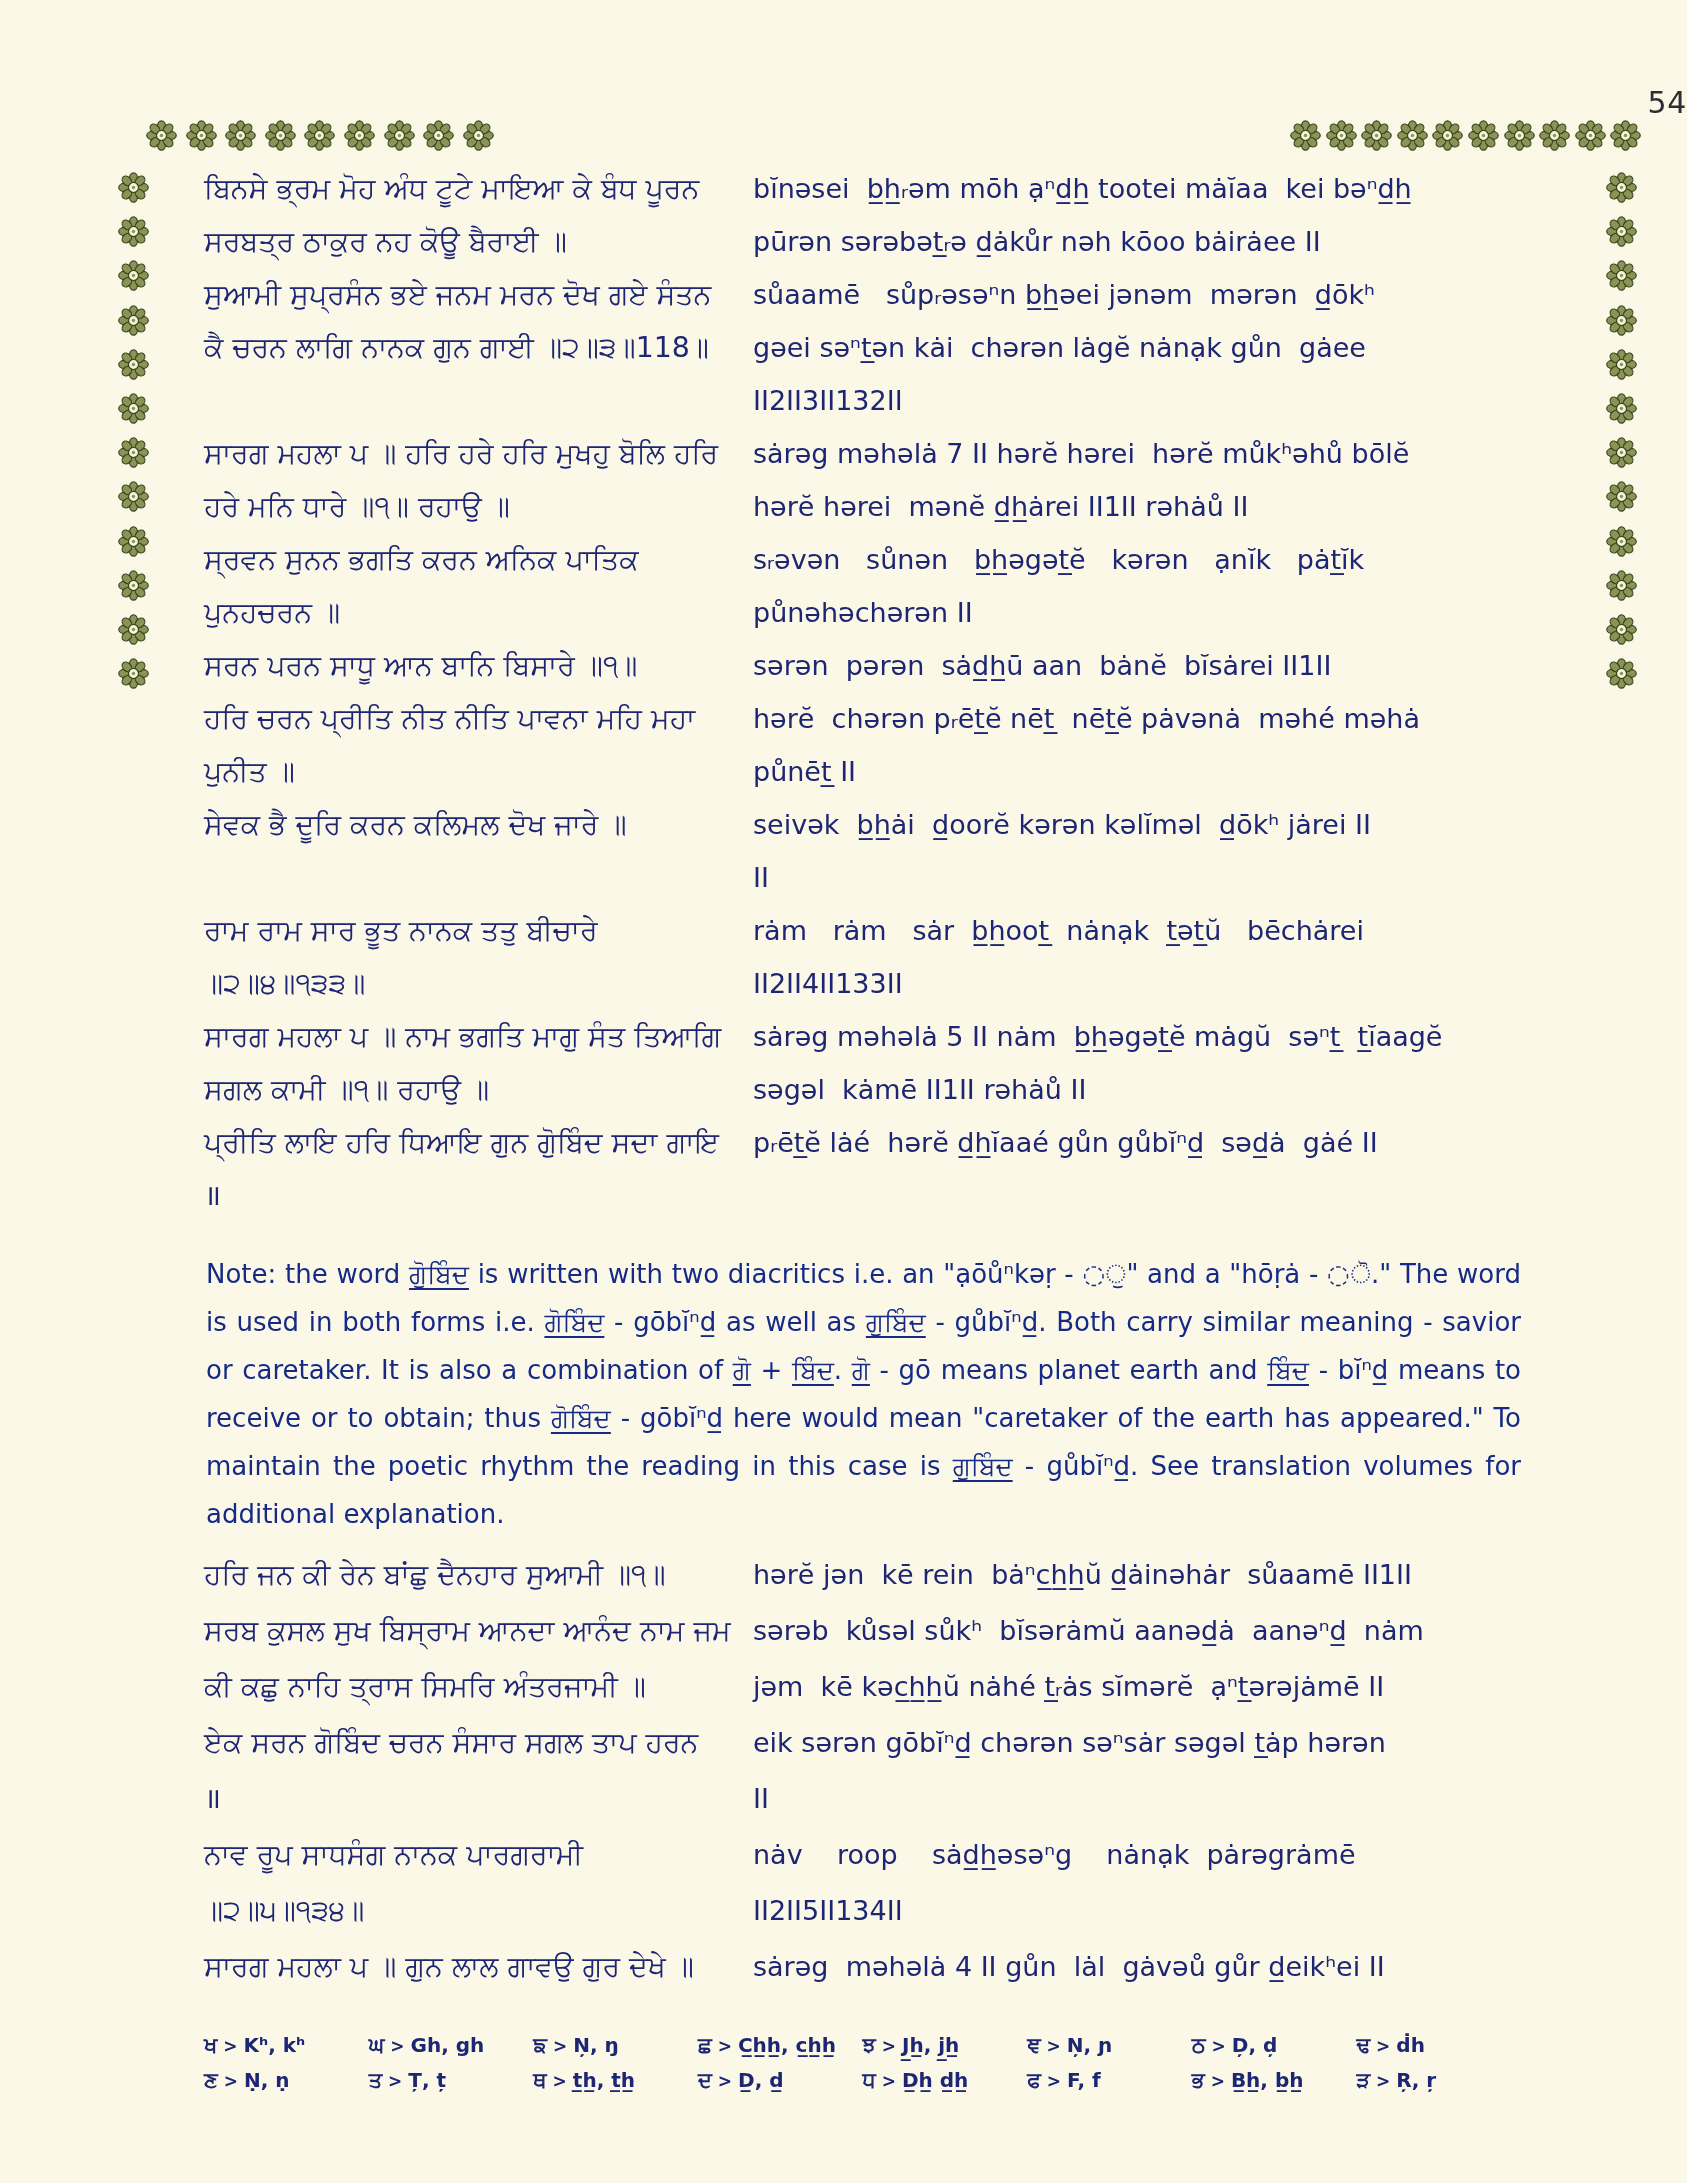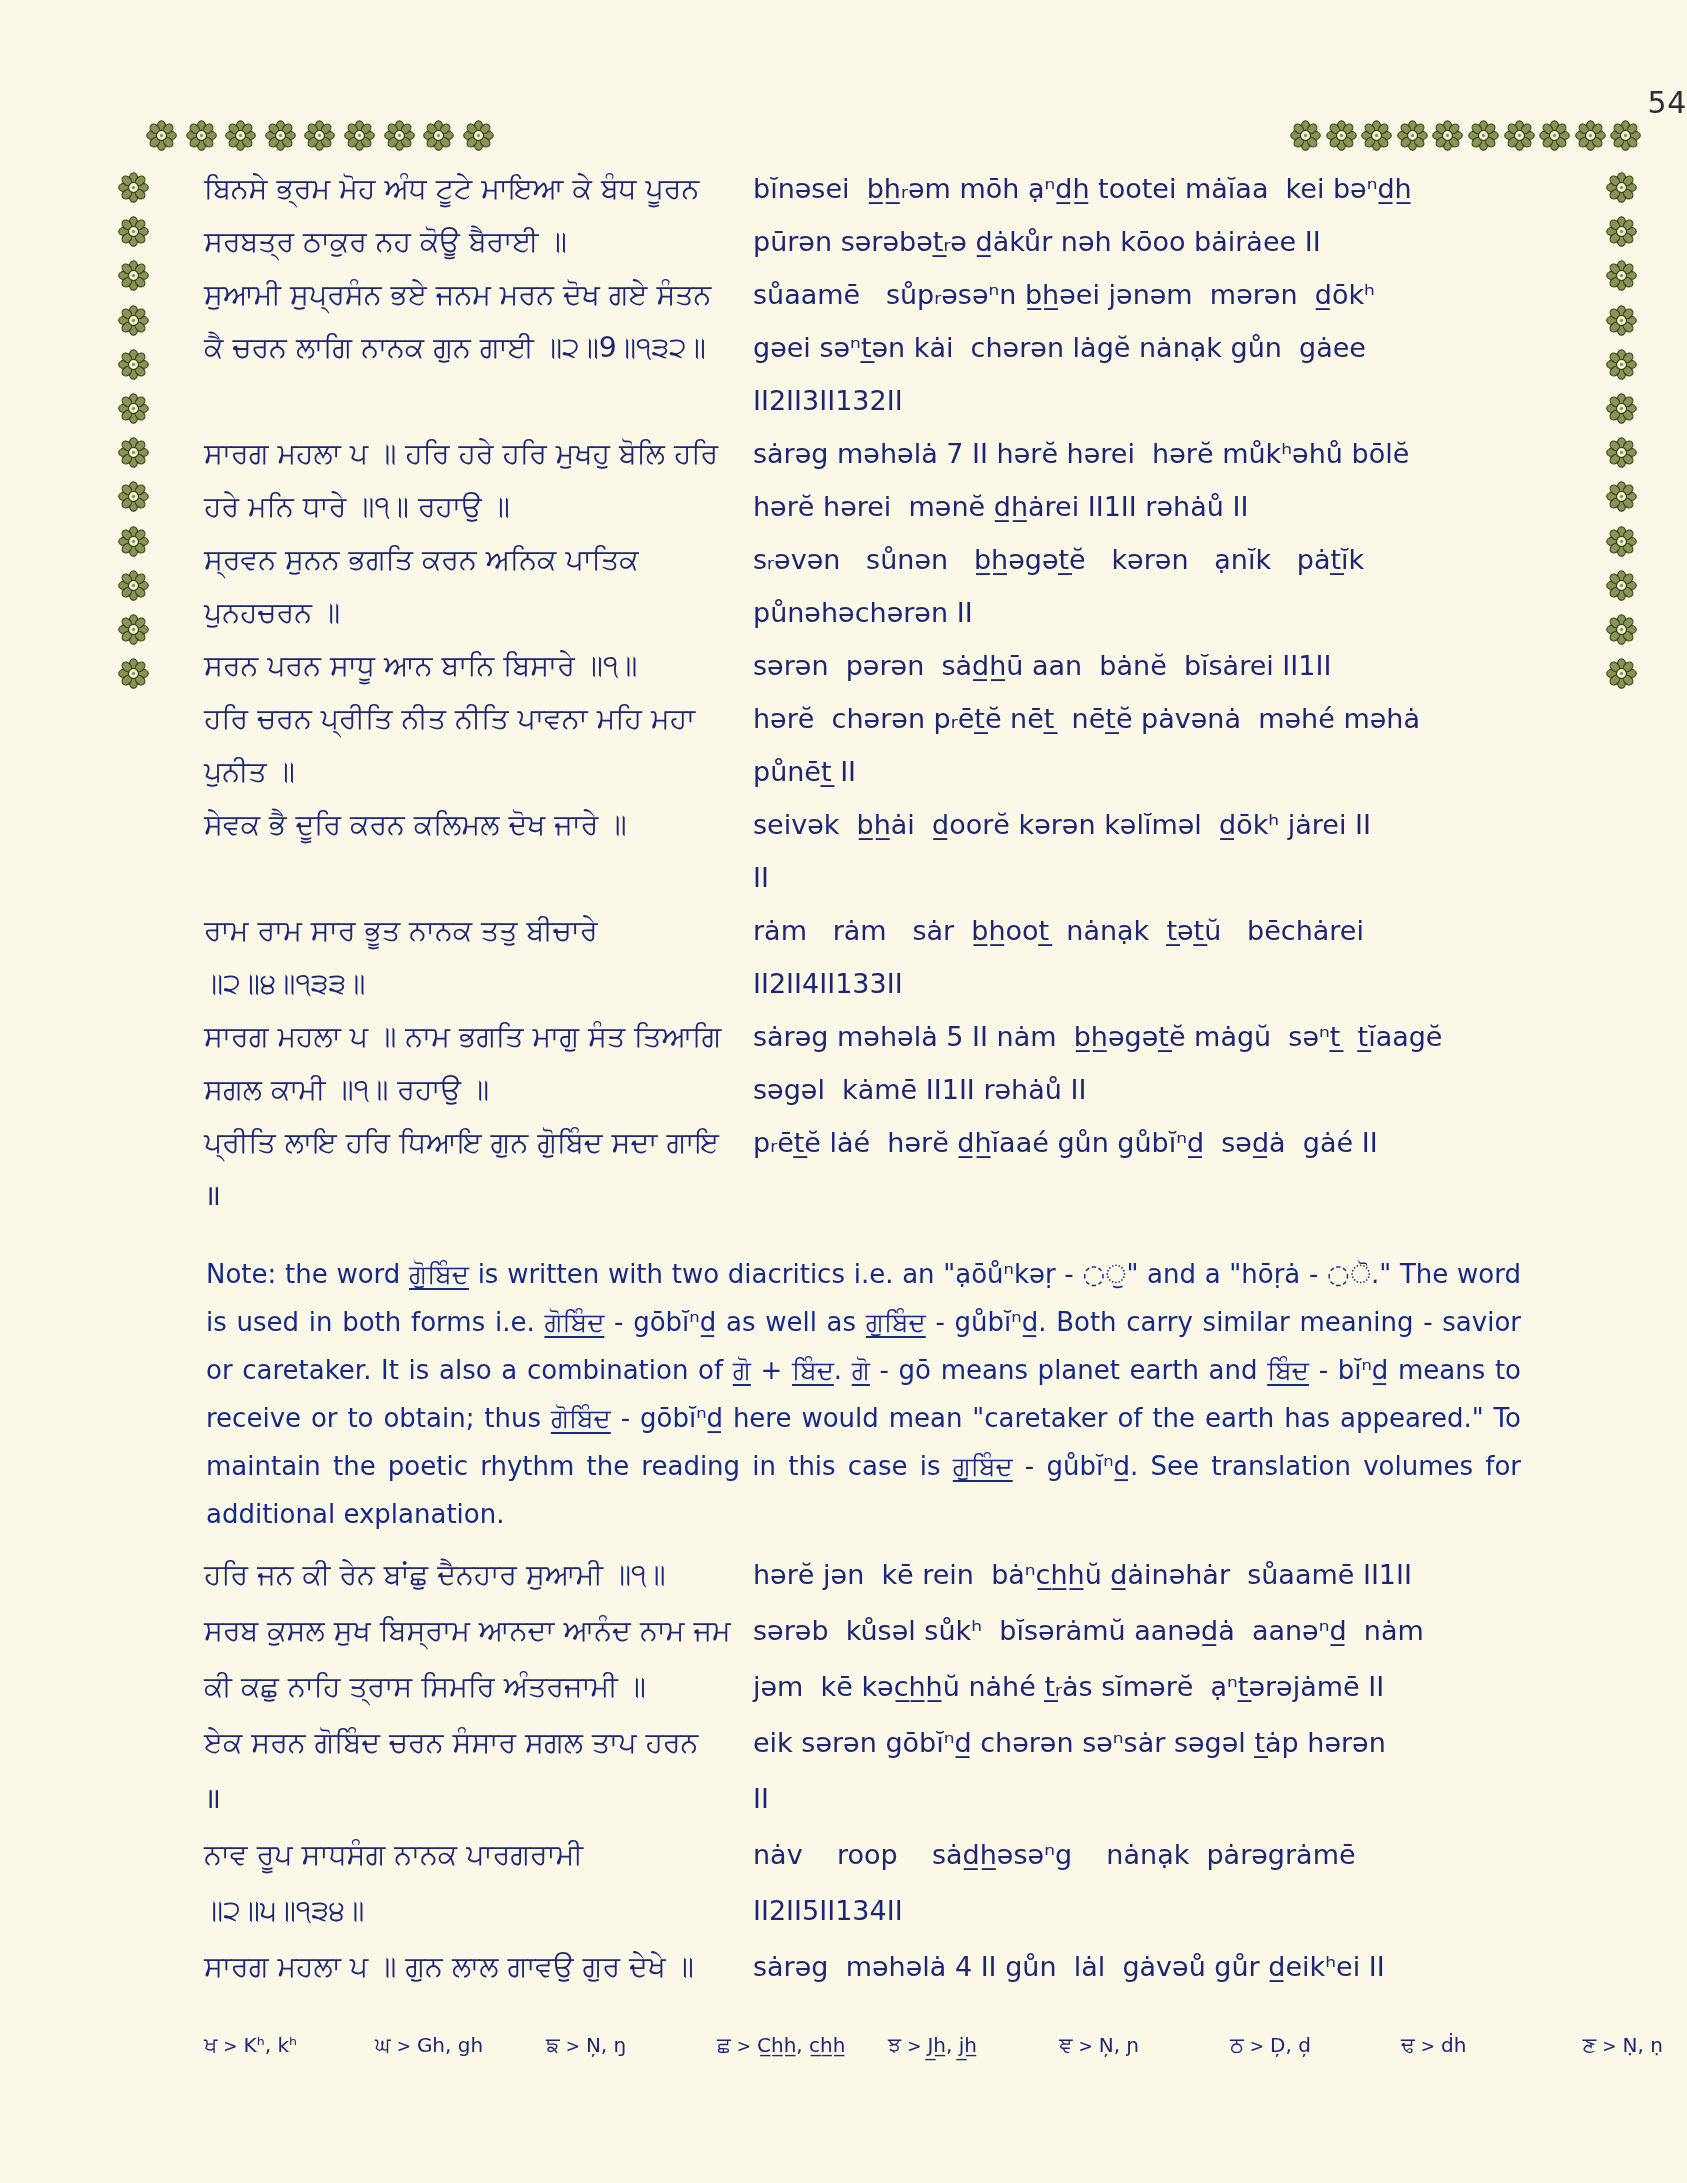--- a/index.html
+++ b/index.html
@@ -28,21 +28,21 @@
   .vrow{display:flex;align-items:flex-start;}
   #rows-top .vrow{min-height:53px;}
   #rows-bottom .vrow{min-height:56px;justify-content:flex-end;}
   .gur{flex:0 0 549px;font-size:28.4px;line-height:1.15;color:#1d2673;}
   .rom{flex:1;font-size:27px;line-height:1.15;color:#1d2673;white-space:pre-wrap;}
   .note{
     font-size:26px;line-height:1.85;text-align:justify;
     color:#152a86;margin:17px 0 20px 2px;
   }
   .note .gm{text-decoration:underline;text-underline-offset:4.6px;text-decoration-thickness:1.7px;}
-  .legend{margin-top:26.5px;display:flex;flex-direction:row;gap:10.6px;}
+  .legend{margin-top:26.5px;display:flex;flex-direction:column;gap:10.6px;font-weight:bold;}
   .legend-row{display:flex;justify-content:center;}
   .legend-entry{width:171px;font-size:20px;white-space:nowrap;color:#1d2673;}
   .lg-g{font-size:21px;}
   .lg-sep{padding:0 6px;font-size:17px;}
 </style>
 </head>
 <body>
 
 <svg width="0" height="0" style="position:absolute" aria-hidden="true">
   <defs>
@@ -211,21 +211,21 @@
       </div>
       <div class="vrow">
         <span class="gur">ਸਰਬਤ੍ਰ ਠਾਕੁਰ ਨਹ ਕੋਊ ਬੈਰਾਈ ॥</span>
         <span class="rom">pūrən sərəbət̲ᵣə d̲ȧkůr nəh kōoo bȧirȧee II</span>
       </div>
       <div class="vrow">
         <span class="gur">ਸੁਆਮੀ ਸੁਪ੍ਰਸੰਨ ਭਏ ਜਨਮ ਮਰਨ ਦੋਖ ਗਏ ਸੰਤਨ</span>
         <span class="rom">sůaamē   sůpᵣəsəⁿn b̲h̲əei jənəm  mərən  d̲ōkʰ</span>
       </div>
       <div class="vrow">
-        <span class="gur">ਕੈ ਚਰਨ ਲਾਗਿ ਨਾਨਕ ਗੁਨ ਗਾਈ ॥੨॥9॥੧੩੨॥</span>
+        <span class="gur">ਕੈ ਚਰਨ ਲਾਗਿ ਨਾਨਕ ਗੁਨ ਗਾਈ ॥੨॥੩॥118॥</span>
         <span class="rom">gəei səⁿt̲ən kȧi  chərən lȧgĕ nȧnạk gůn  gȧee</span>
       </div>
       <div class="vrow">
         <span class="gur"></span>
         <span class="rom">II2II3II132II</span>
       </div>
       <div class="vrow">
         <span class="gur">ਸਾਰਗ ਮਹਲਾ ਪ ॥ ਹਰਿ ਹਰੇ ਹਰਿ ਮੁਖਹੁ ਬੋਲਿ ਹਰਿ</span>
         <span class="rom">sȧrəg məhəlȧ 7 II hərĕ hərei  hərĕ můkʰəhů bōlĕ</span>
       </div>

